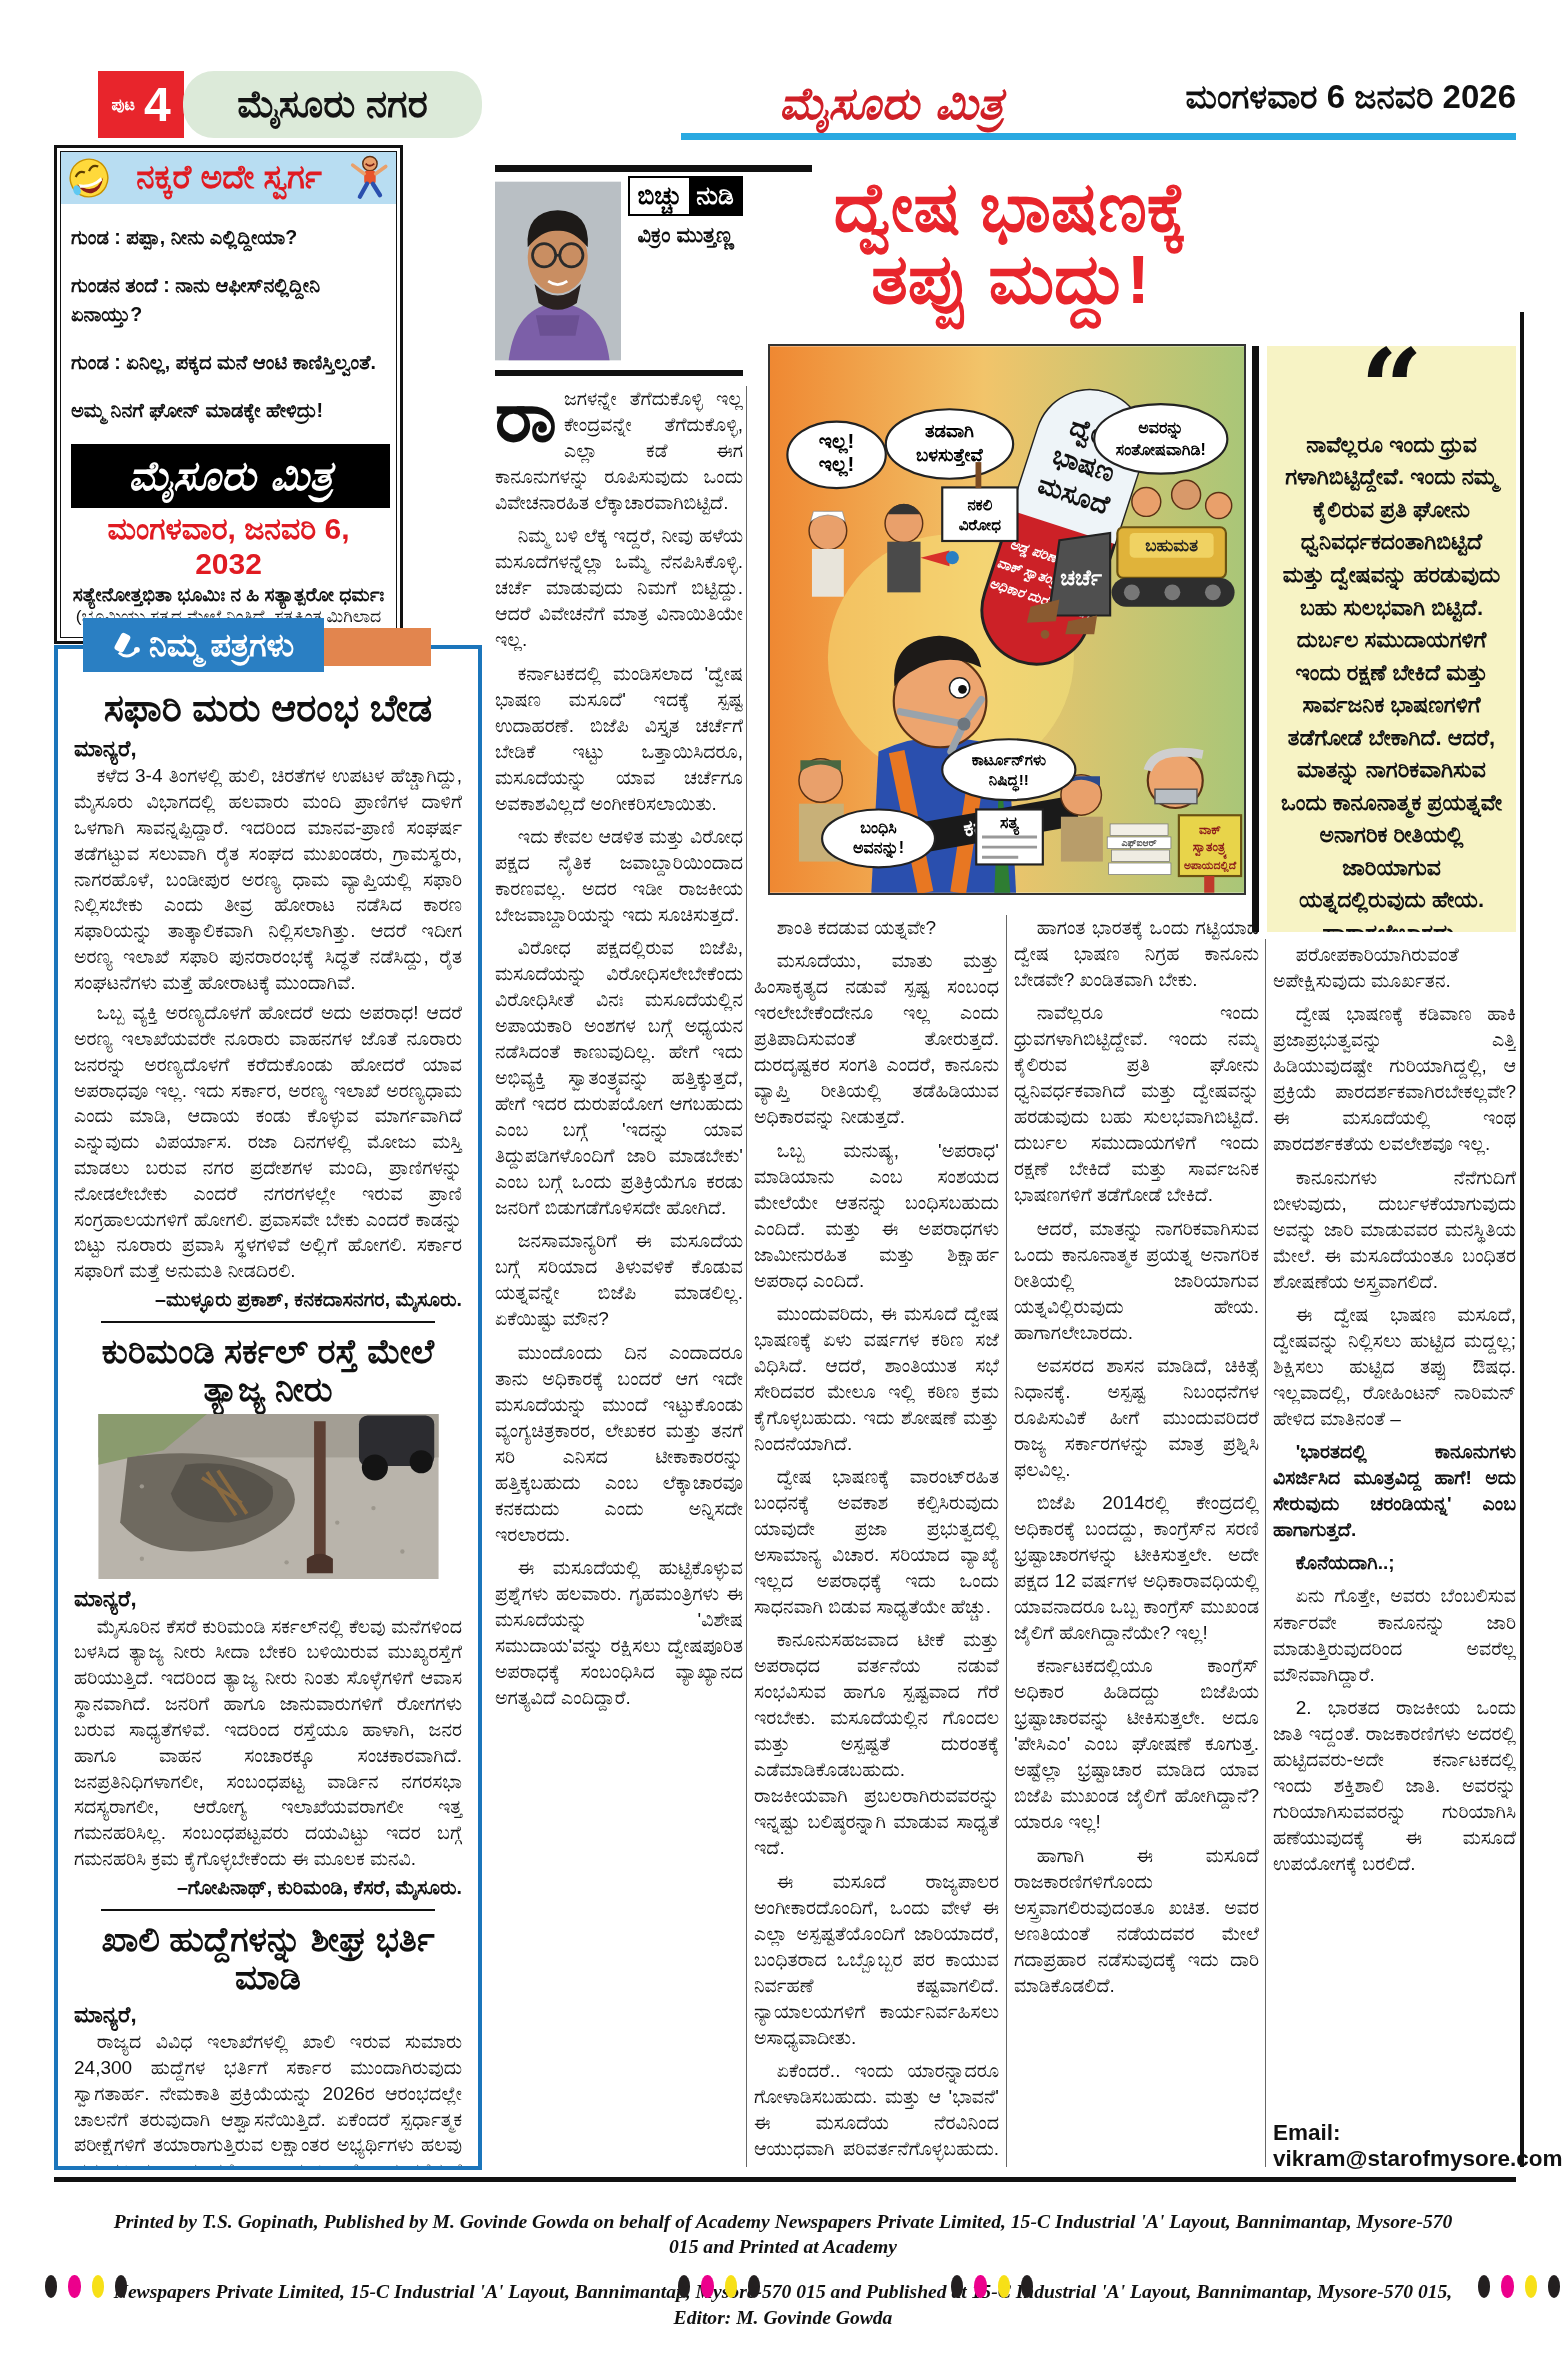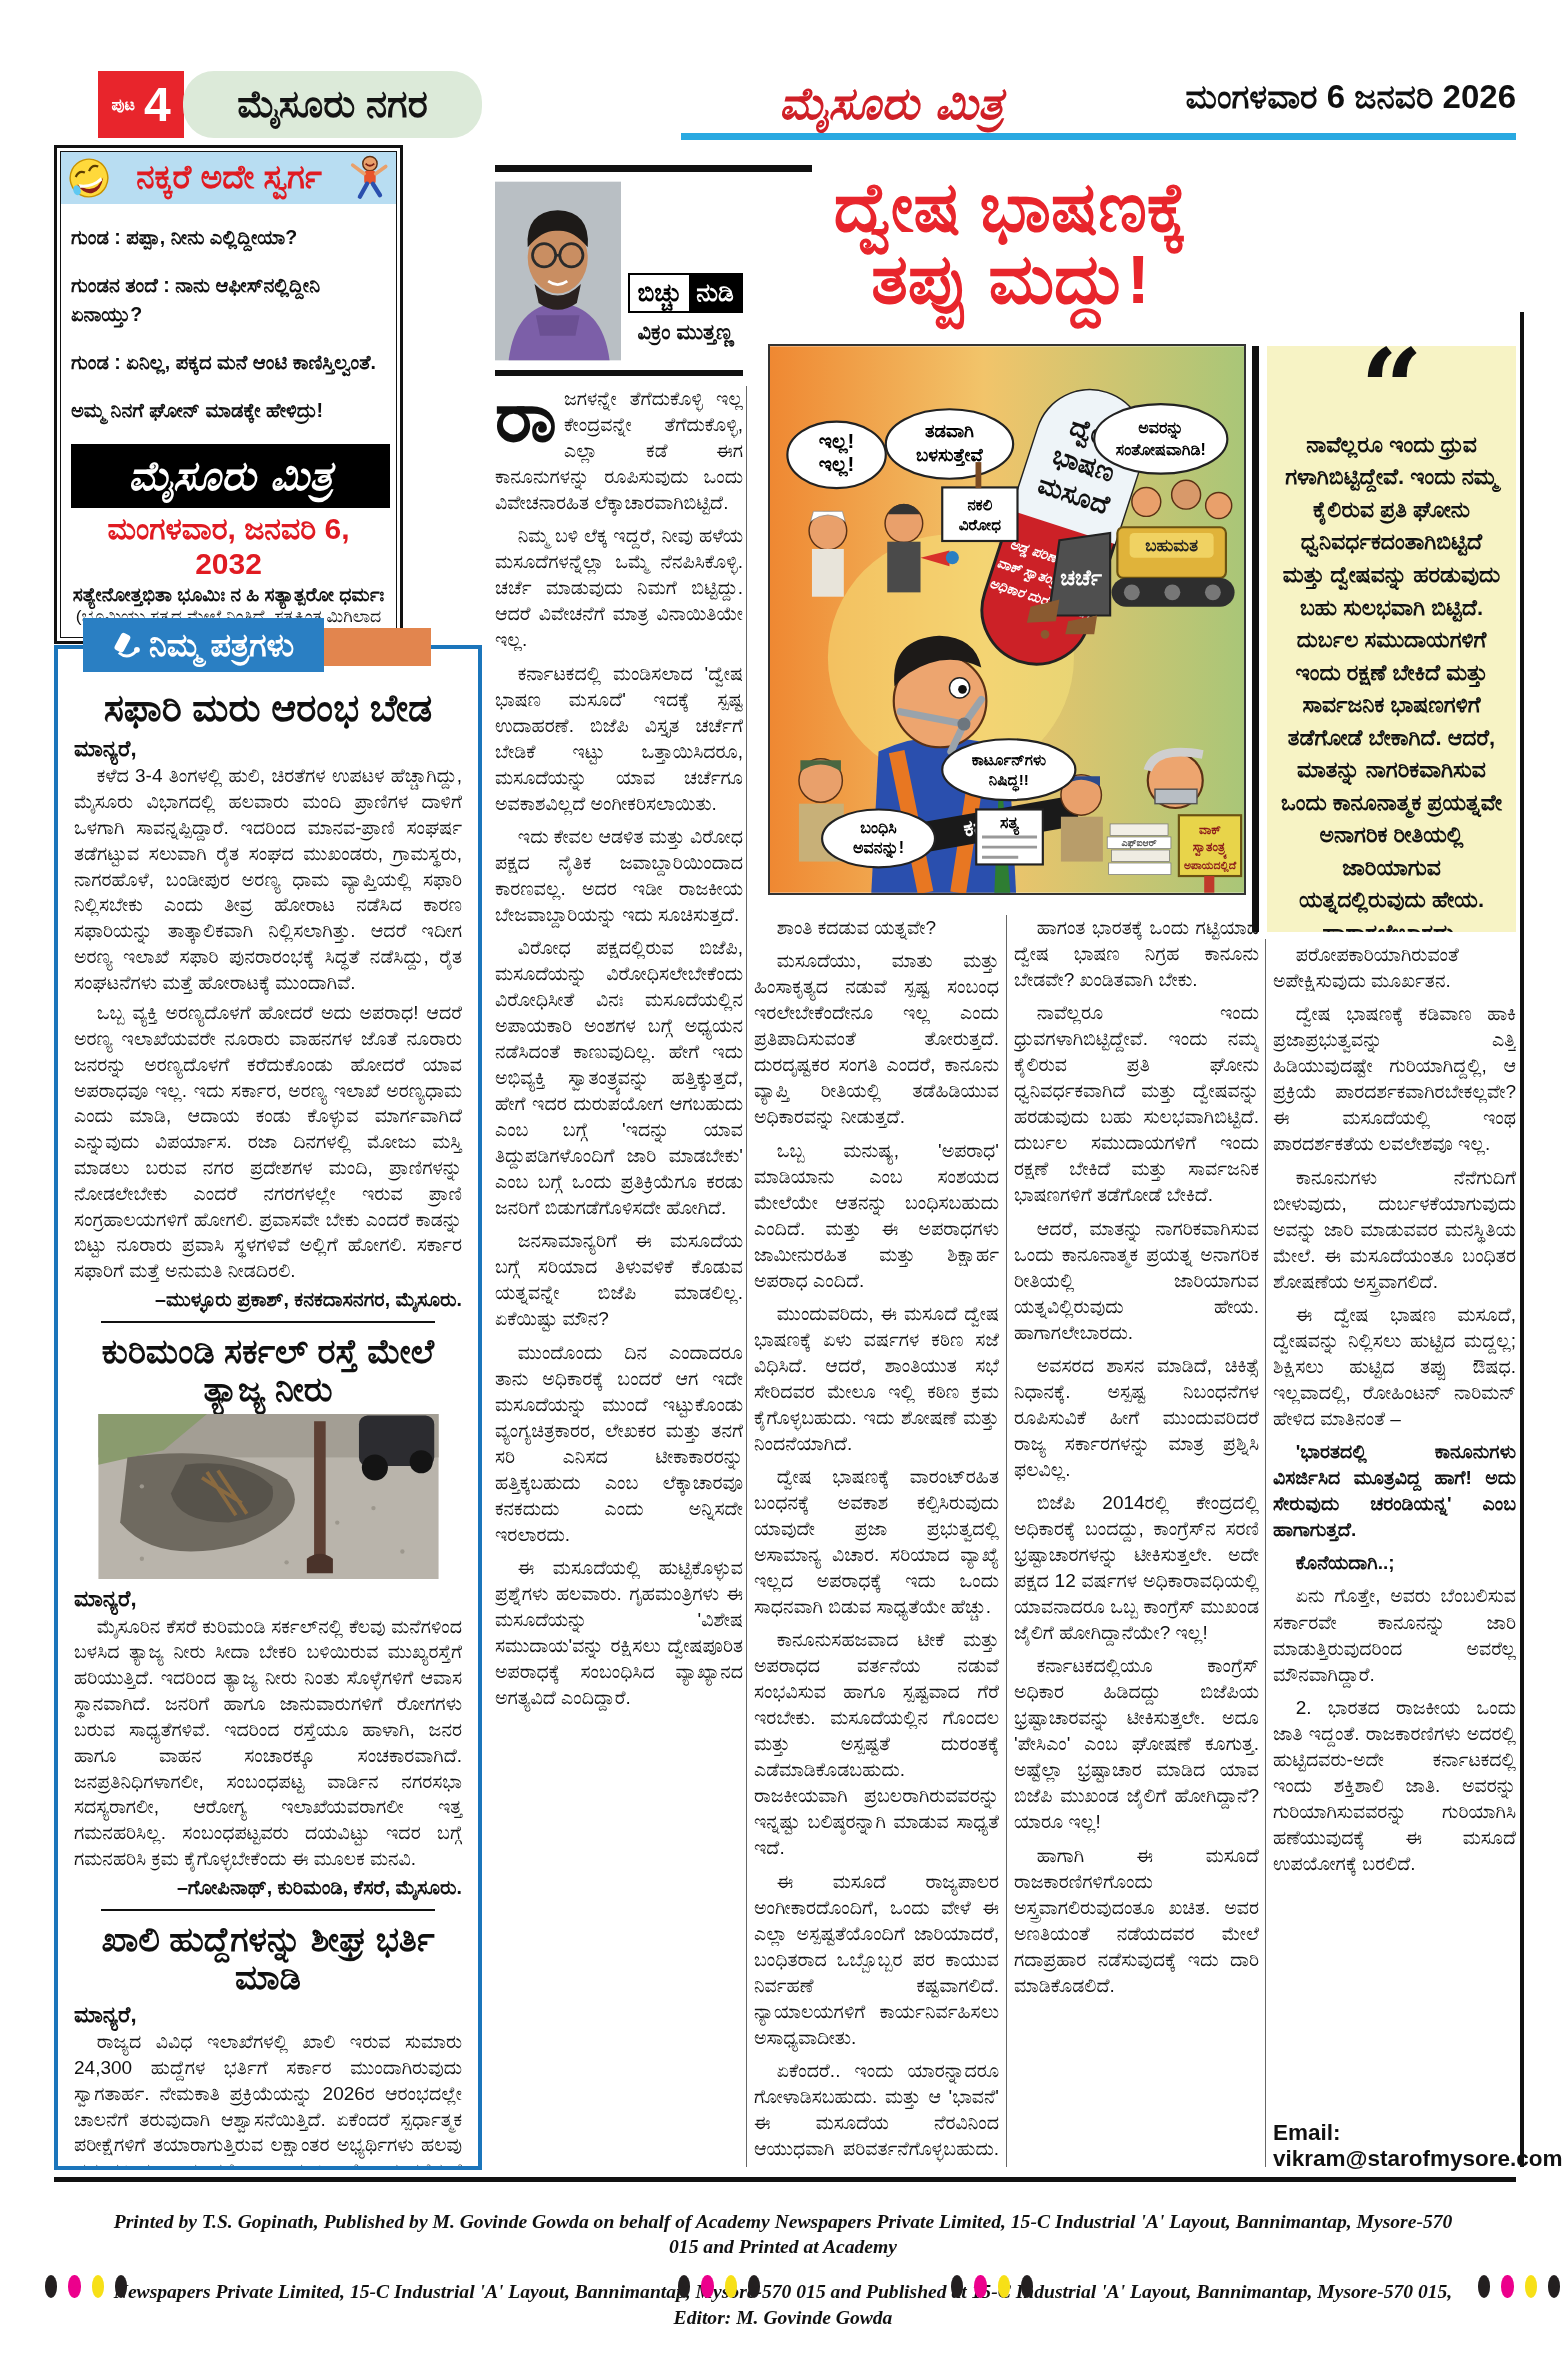--- a/index.html
+++ b/index.html
@@ -193,21 +193,21 @@
       <path d="M20 262 q10 -80 72 -84 q66 4 76 84 z" fill="#7c5fa8"></path>
       <path d="M60 196 l64 0 l-6 30 l-52 0 z" fill="#6b5093"></path>
       <ellipse cx="92" cy="112" rx="44" ry="52" fill="#c98e62"></ellipse>
       <path d="M48 96 q-4 -52 44 -54 q48 2 44 54 q-22 -26 -44 -24 q-22 -2 -44 24z" fill="#1d1a18"></path>
       <path d="M58 150 q34 34 68 0 l-6 28 q-28 20 -56 0 z" fill="#2a2220"></path>
       <circle cx="72" cy="108" r="17" fill="none" stroke="#2b2b2b" stroke-width="4"></circle>
       <circle cx="112" cy="108" r="17" fill="none" stroke="#2b2b2b" stroke-width="4"></circle>
       <path d="M89 108 l6 0" stroke="#2b2b2b" stroke-width="4"></path>
       <path d="M78 146 q14 10 28 0" stroke="#fff" stroke-width="4" fill="none"></path>
     </svg>
-    <div style="flex:1;display:flex;flex-direction:column;align-items:center;justify-content:flex-end;padding-bottom:22px;">
+    <div style="flex:1;display:flex;flex-direction:column;align-items:center;padding-bottom:22px;">
       <div class="logo2">
         <span class="w">ಬಿಚ್ಚು</span>
         <span class="b">ನುಡಿ</span>
       </div>
       <div class="byline">ವಿಕ್ರಂ ಮುತ್ತಣ್ಣ</div>
     </div>
   </div>
   <div class="blackbar" style="left:495px;top:370px;width:248px;height:5.8px;"></div>
 
   <div class="headline">

